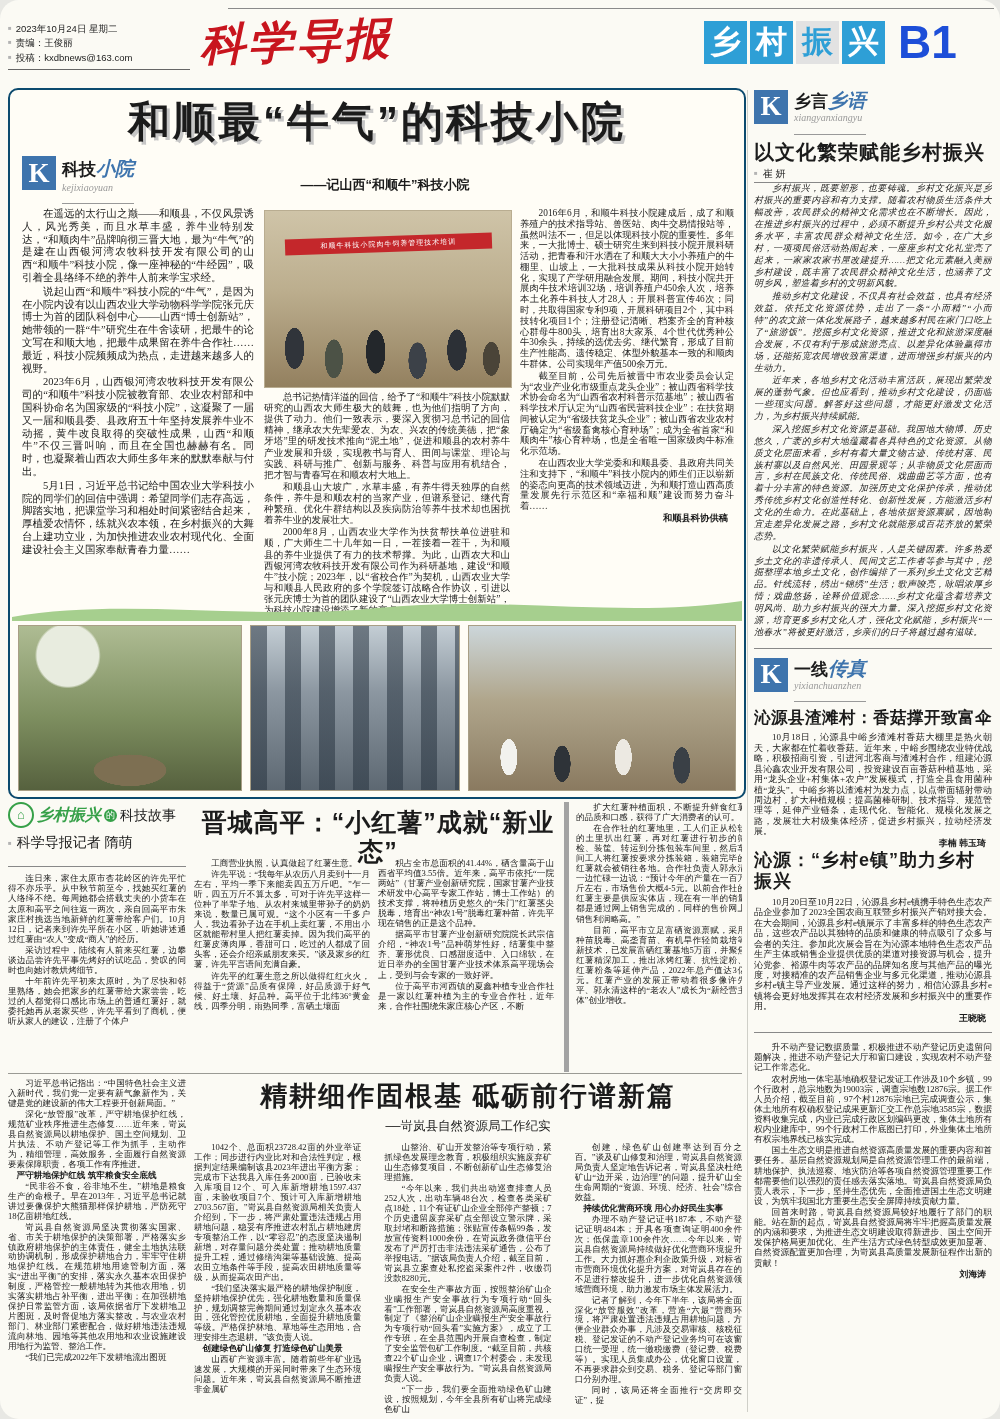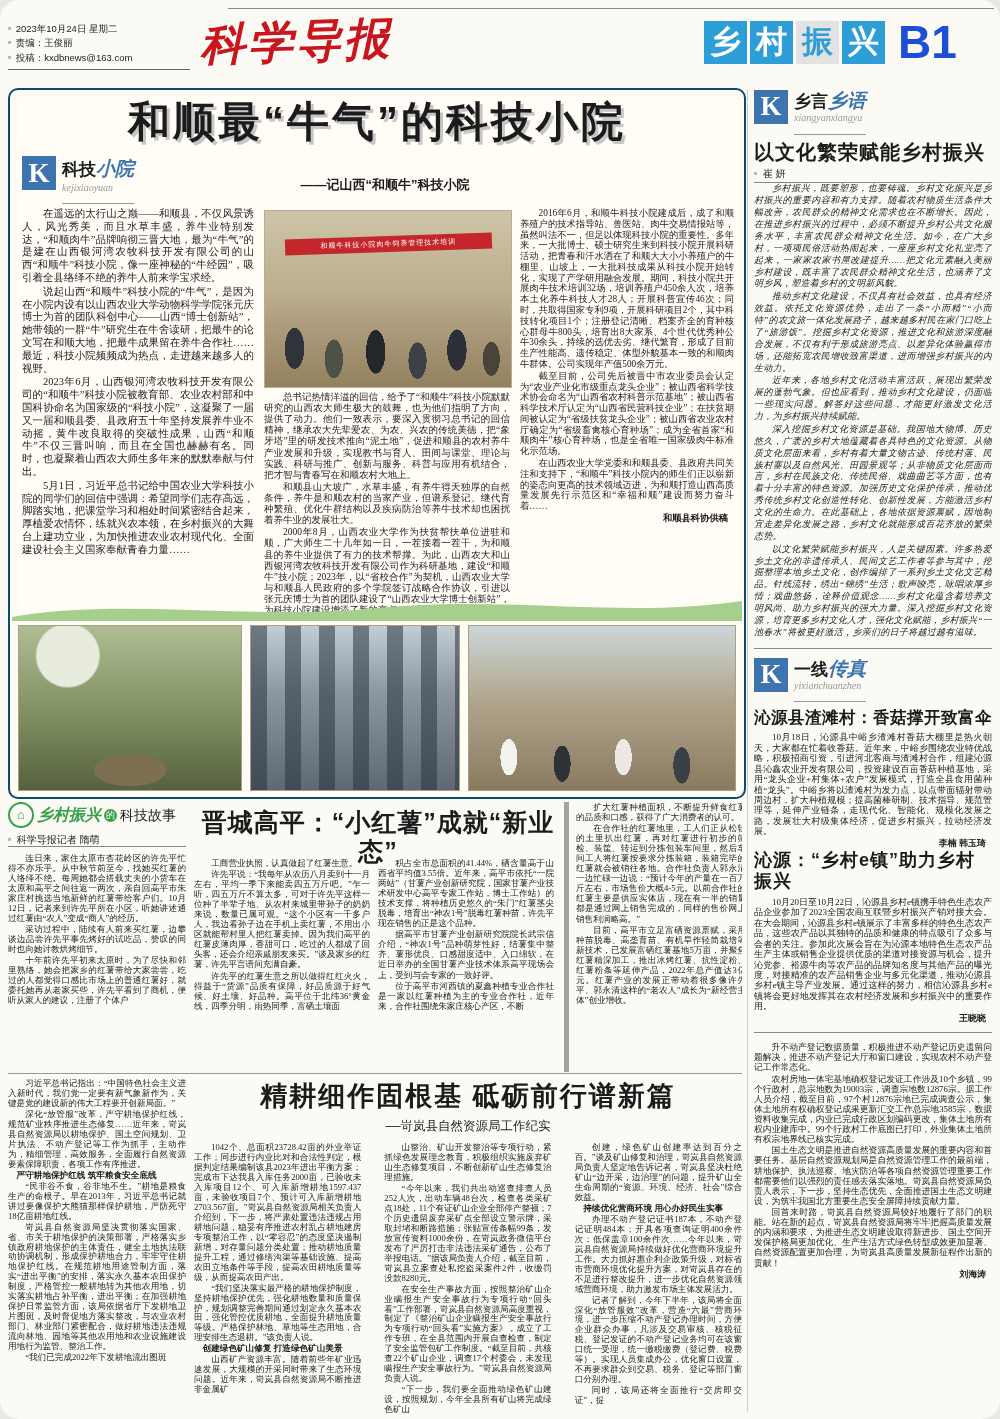--- a/index.html
+++ b/index.html
@@ -88,21 +88,21 @@
   
   .ts{position:absolute;left:8px;top:800px;width:734px;height:272px;overflow:hidden;font-size:8.6px;line-height:1.17;}
   .ts-col1{position:absolute;left:0;top:0;width:178px;height:272px;overflow:hidden;}
   .ts-logo{display:flex;align-items:center;gap:3px;margin:2px 0 6px 0;white-space:nowrap;}
   .ts-house{width:22px;height:22px;border:2px solid #36a048;border-radius:50%;color:#36a048;
         display:flex;align-items:center;justify-content:center;font-size:13px;flex:0 0 auto;}
   .ts-green{font-size:16px;font-weight:bold;font-style:italic;color:#36a048;}
   .ts-de{width:13px;height:13px;border-radius:50%;background:#36a048;color:#fff;font-size:9px;
         display:flex;align-items:center;justify-content:center;flex:0 0 auto;}
   .ts-black{font-size:14px;font-weight:normal;font-family:"Liberation Sans",sans-serif;}
-  .reporter{font-size:10px;border-bottom:1px solid #888;padding-bottom:0;margin-bottom:6px;
+  .reporter{font-size:14px;border-bottom:1px solid #888;padding-bottom:16px;margin-bottom:6px;
         font-family:"Liberation Sans",sans-serif;}
   .reporter::before{content:"■";color:#b3b3b3;font-size:6px;margin-right:5px;vertical-align:2px;}
   .ts-title{position:absolute;left:186px;top:8px;width:368px;text-align:center;font-size:25px;font-weight:bold;
         letter-spacing:1px;font-family:"Liberation Sans","DejaVu Sans",sans-serif;}
   .ts-col2{position:absolute;left:186px;top:58px;width:176px;bottom:0;overflow:hidden;}
   .ts-col3{position:absolute;left:370px;top:58px;width:176px;bottom:0;overflow:hidden;}
   .ts-col4{position:absolute;left:556px;top:2px;width:170px;bottom:0;overflow:hidden;
         border-left:5px solid #a3a3a3;padding-left:7px;}
 
   
@@ -293,19 +293,19 @@
       <div>
           <p>山整治、矿山开发整治等专项行动，紧抓绿色发展理念教育，积极组织实施废弃矿山生态修复项目，不断创新矿山生态修复治理措施。</p>
           <p>“今年以来，我们共出动巡查排查人员252人次，出动车辆48台次，检查各类采矿点18处，11个有证矿山企业全部停产整顿；7个历史遗留废弃采矿点全部设立警示牌，采取封堵和断路措施；张贴宣传条幅99条，发放宣传资料1000余份，在岢岚政务微信平台发布了严厉打击非法违法采矿通告，公布了举报电话。”据该局负责人介绍，截至目前，岢岚县立案查处私挖盗采案件2件，收缴罚没款8280元。</p>
           <p>在安全生产事故方面，按照整治矿山企业瞒报生产安全事故行为专项行动“回头看”工作部署，岢岚县自然资源局高度重视，制定了《整治矿山企业瞒报生产安全事故行为专项行动“回头看”实施方案》，成立了工作专班，在全县范围内开展自查检查，制定了安全监管包矿工作制度。“截至目前，共核查22个矿山企业，调查17个村委会，未发现瞒报生产安全事故行为。”岢岚县自然资源局负责人说。</p>
           <p>“下一步，我们要全面推动绿色矿山建设，按照规划，今年全县所有矿山将完成绿色矿山</p>
         </div>
       <div>
           <p>创建，绿色矿山创建率达到百分之百。”谈及矿山修复和治理，岢岚县自然资源局负责人坚定地告诉记者，岢岚县坚决杜绝矿山“边开采，边治理”的问题，提升矿山全生命周期的“资源、环境、经济、社会”综合效益。</p>
           <p class="subhead">持续优化营商环境  用心办好民生实事</p>
           <p>办理不动产登记证书187本，不动产登记证明484本；开具各项查询证明400余件次；低保盖章100余件次……今年以来，岢岚县自然资源局持续做好优化营商环境提升工作。大力抓好惠企利企政策升级，对标省市营商环境优化提升方案，对岢岚县存在的不足进行整改提升，进一步优化自然资源领域营商环境，助力激发市场主体发展活力。</p>
-          <p>记者了解到，今年下半年，该局将全面深化“放管服效”改革，营造“六最”营商环境，进一步压缩不动产登记办理时间，方便企业群众办事，凡涉及交易审核、核税征税、登记发证的不动产登记业务均可在该窗口统一受理，统一缴税缴费（登记费、税费等）。实现人员集成办公，优化窗口设置，不再要求群众到交易、税务、登记等部门窗口分别办理。</p>
+          <p>记者了解到，今年下半年，该局将全面深化“放管服效”改革，营造“六最”营商环境，将严肃处置违法违规占用耕地问题，方便企业群众办事，凡涉及交易审核、核税征税、登记发证的不动产登记业务均可在该窗口统一受理，统一缴税缴费（登记费、税费等）。实现人员集成办公，优化窗口设置，不再要求群众到交易、税务、登记等部门窗口分别办理。</p>
           <p>同时，该局还将全面推行“交房即交证”，提</p>
         </div>
     </div>
   </div>
 
 </div>
 
 </body></html>

